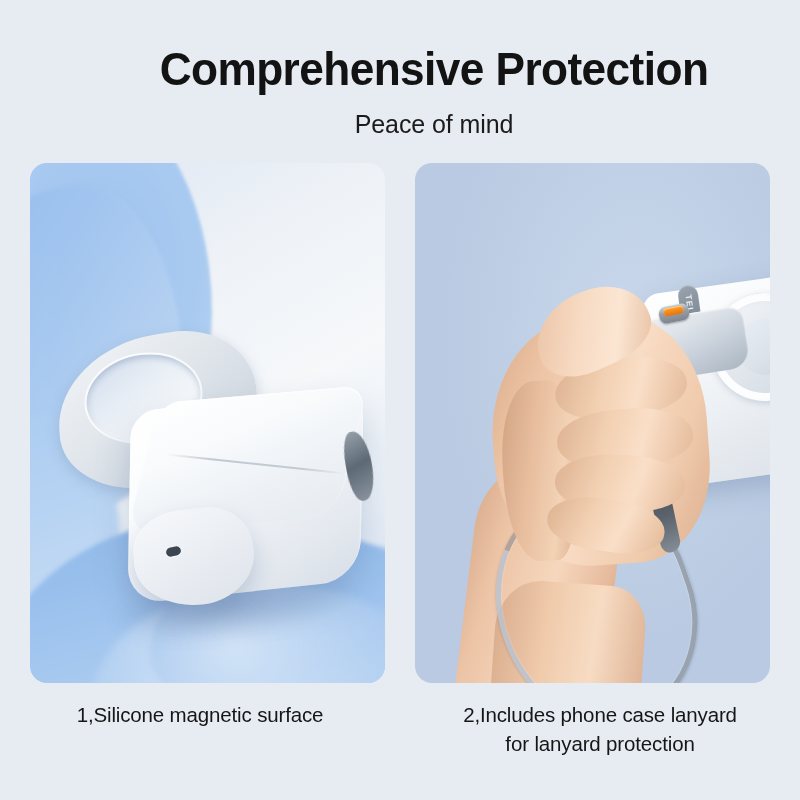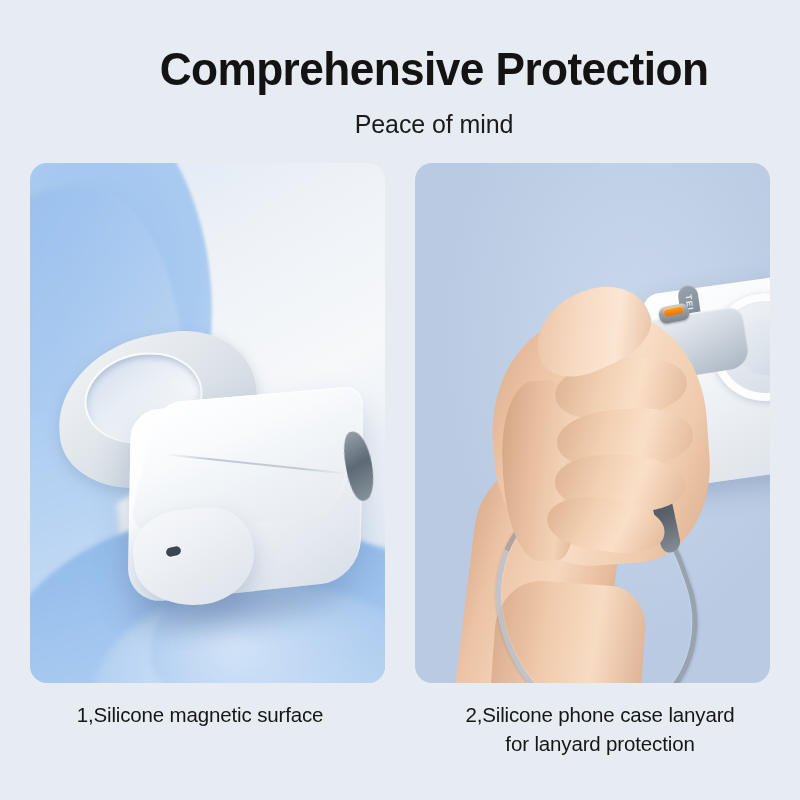--- a/index.html
+++ b/index.html
@@ -451,16 +451,16 @@
     <div class="finger f4"></div>
     <div class="thumb"></div>
   </div>
 </div>
 
 <div class="captions">
   <div class="caption">
     <span class="line">1,Silicone magnetic surface</span>
   </div>
   <div class="caption">
-    <span class="line">2,Silicone phone case lanyard</span>
+    <span class="line">2,Includes phone case lanyard</span>
     <span class="line">for lanyard protection</span>
   </div>
 </div>
 
 </body></html>

